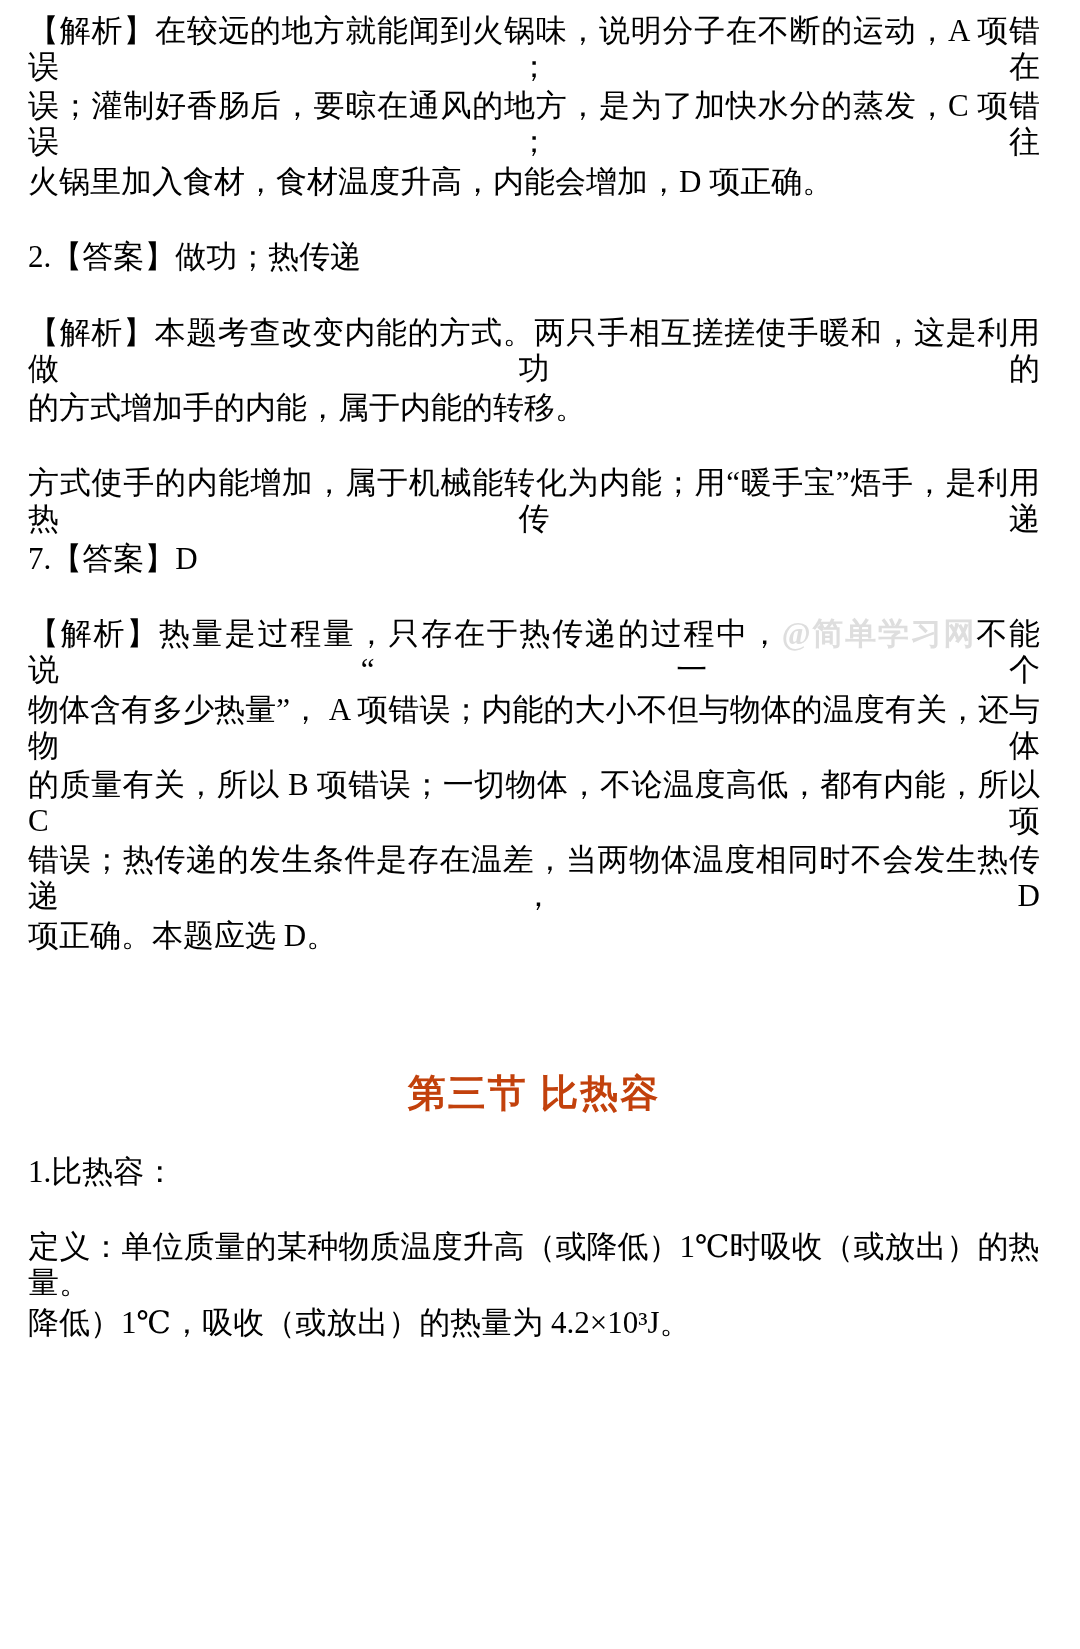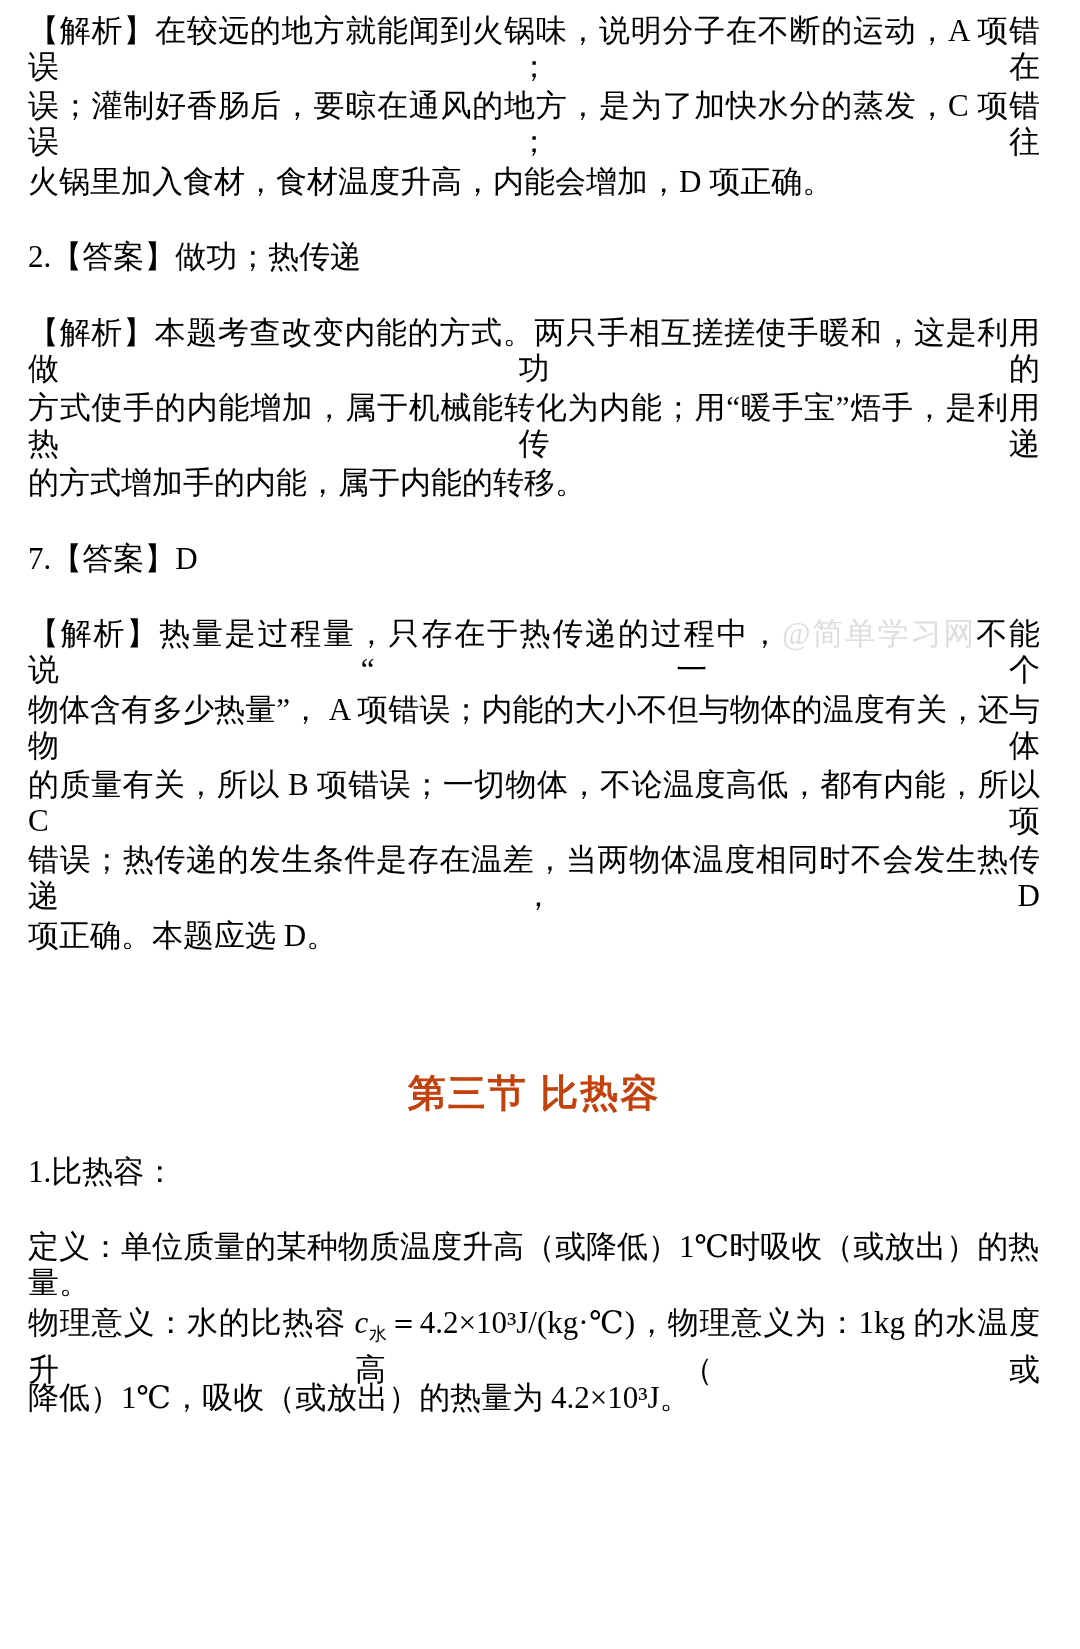--- a/index.html
+++ b/index.html
@@ -23,25 +23,26 @@
     font-size: 31px;
     line-height: 36px;
     white-space: normal;
     overflow: visible;
   }
   .justify {
     text-align: justify;
     text-align-last: justify;
   }
   .left {
-    text-align: left;
+    text-align: center;
     text-align-last: left;
   }
   .watermark {
     color: #dedede;
+    font-weight: bold;
   }
   .heading {
     height: 85px;
     margin: 76px 0 0 0;
     font-family: "Liberation Sans", "DejaVu Sans", sans-serif;
     font-weight: 700;
     font-size: 38px;
     line-height: 48px;
     text-align: center;
     color: #4BA8C8;
@@ -59,33 +60,32 @@
 </head>
 <body>
 
 <div class="page">
 
   <div class="line justify">【解析】在较远的地方就能闻到火锅味，说明分子在不断的运动，A 项错误；在</div>
   <div class="line justify">误；灌制好香肠后，要晾在通风的地方，是为了加快水分的蒸发，C 项错误；往</div>
   <div class="line left">火锅里加入食材，食材温度升高，内能会增加，D 项正确。</div>
   <div class="line left">2.【答案】做功；热传递</div>
   <div class="line justify">【解析】本题考查改变内能的方式。两只手相互搓搓使手暖和，这是利用做功的</div>
+  <div class="line left">的方式增加手的内能，属于内能的转移。</div>
   <div class="line justify">方式使手的内能增加，属于机械能转化为内能；用“暖手宝”焐手，是利用热传递</div>
-  <div class="line left">的方式增加手的内能，属于内能的转移。</div>
   <div class="line left">7.【答案】D</div>
 
   <div class="line justify"><span>【解析】热量是过程量，只存在于热传递的过程中，</span><span class="watermark" style="color: rgb(222, 222, 222);">@简单学习网</span><span>不能说“一个</span></div>
 
   <div class="line justify">物体含有多少热量”， A 项错误；内能的大小不但与物体的温度有关，还与物体</div>
   <div class="line justify">的质量有关，所以 B 项错误；一切物体，不论温度高低，都有内能，所以 C 项</div>
   <div class="line justify">错误；热传递的发生条件是存在温差，当两物体温度相同时不会发生热传递，D</div>
   <div class="line left">项正确。本题应选 D。</div>
 
   <div class="heading" style="color: #c2410c;">第三节  比热容</div>
 
   <div class="line left">1.比热容：</div>
   <div class="line left">定义：单位质量的某种物质温度升高（或降低）1℃时吸收（或放出）的热量。</div>
 
-  <div class="line justify"><span>物理意义：水的比热容 </span><span class="var">c</span><span class="sub">水</span><span>＝4.2×10³J/(kg·℃)，物理意义为：1kg 的水温度升高（或</span></div>
 
   <div class="line left">降低）1℃，吸收（或放出）的热量为 4.2×10³J。</div>
 
 </div>
 
 </body></html>

